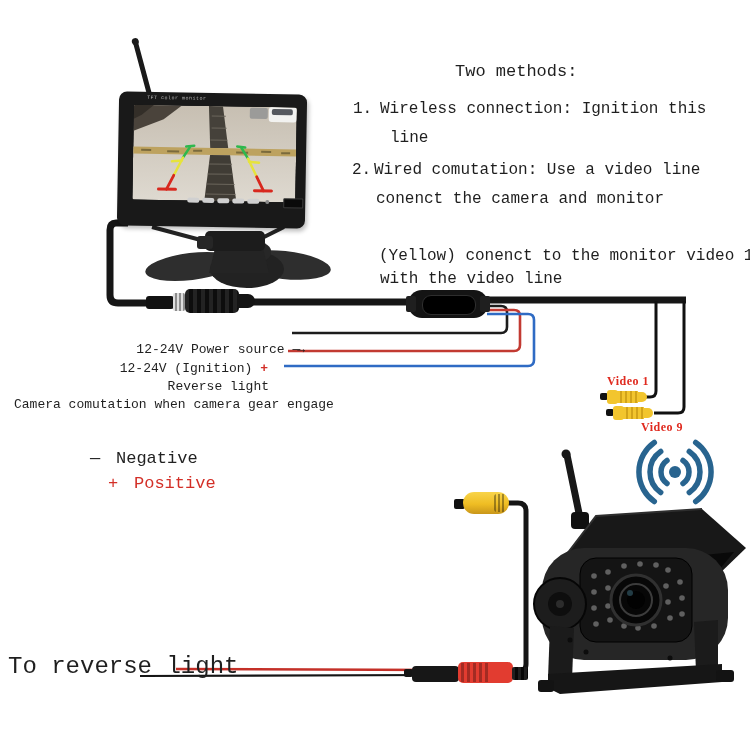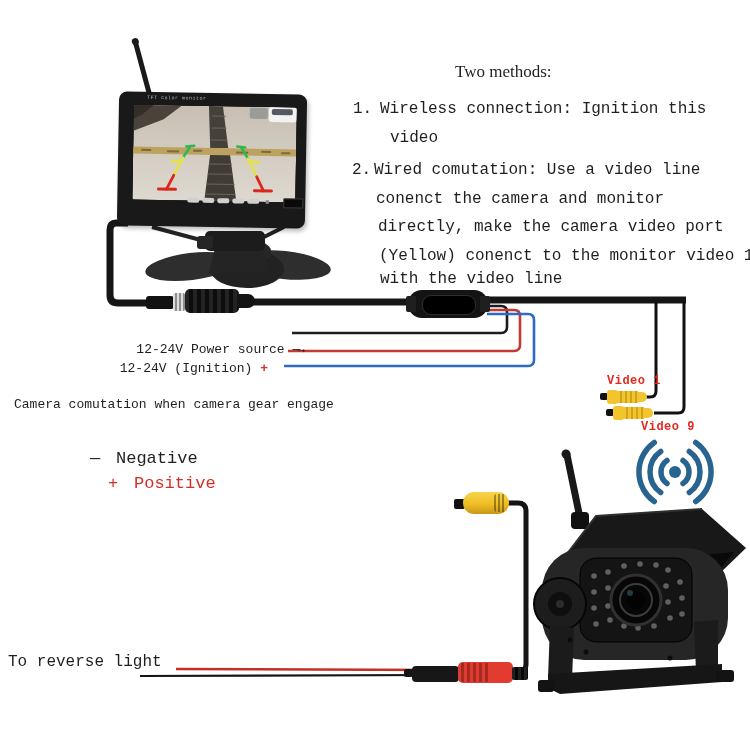--- a/index.html
+++ b/index.html
@@ -1,21 +1,21 @@
 <!DOCTYPE html>
 <html><head>
 <meta charset="utf-8">
 <style>
   html,body{margin:0;padding:0;background:#fff;}
   #canvas{position:relative;width:750px;height:750px;background:#fff;overflow:hidden;
     font-family:"Liberation Mono","DejaVu Sans Mono",monospace;color:#222;}
   .abs{position:absolute;}
   
   .ins{position:absolute;font-size:16px;line-height:19px;color:#1f1f1f;letter-spacing:0px;white-space:nowrap;}
-  .ins.head{font-size:17px;font-family:Liberation Serif, serif;}
+  .ins.head{font-size:17px;}
   
   .monitor{position:absolute;left:118px;top:93px;width:188px;height:134px;background:#191919;
     border-radius:8px;box-shadow:2px 3px 4px rgba(0,0,0,.25);transform:rotate(1deg);}
   .brand{position:absolute;left:28px;top:3px;font-size:5px;letter-spacing:.5px;color:#b8b8b8;}
   .screen{position:absolute;left:15px;top:13px;width:163px;height:95px;overflow:hidden;border-radius:2px;}
   .btns{position:absolute;left:70px;top:105px;display:flex;align-items:center;gap:3px;}
   .btn{width:12px;height:5px;background:#d0d0d0;border-radius:2px;}
   .pwr-dot{width:4px;height:4px;border-radius:50%;background:#8a8a8a;margin-left:3px;}
   .ir-win{position:absolute;left:166px;top:104px;width:18px;height:8px;background:#0a0a0a;border:1px solid #3a3a3a;border-radius:1px;}
   .m-antenna{position:absolute;left:149px;top:40px;width:5px;height:62px;background:#1a1a1a;border-radius:3px;
@@ -42,21 +42,21 @@
   .fuse .inner{position:absolute;left:14px;top:5px;width:52px;height:18px;background:#000;border:1px solid #2e2e2e;border-radius:9px;}
   .fuse .capL,.fuse .capR{position:absolute;top:6px;width:10px;height:16px;background:#1f1f1f;border-radius:2px;}
   .fuse .capL{left:-2px;} .fuse .capR{right:-2px;}
   
   .rca{position:absolute;width:47px;height:14px;}
   .rca .nose{position:absolute;left:0;top:3px;width:8px;height:7px;background:#111;border-radius:2px;}
   .rca .collar{position:absolute;left:7px;top:0;width:11px;height:14px;background:#f2c52e;border-radius:3px;}
   .rca .barrel{position:absolute;left:17px;top:1px;width:21px;height:12px;
     background:repeating-linear-gradient(90deg,#f2c52e 0 3px,#d2a31a 3px 5px);}
   .rca .tail{position:absolute;left:37px;top:2px;width:10px;height:10px;background:#f2c52e;border-radius:0 5px 5px 0;}
-  .vlabel{position:absolute;font-family:Liberation Mono, monospace;font-weight:bold;
+  .vlabel{position:absolute;font-family:Liberation Serif, serif;font-weight:bold;
     font-size:12px;color:#e02a1f;letter-spacing:.5px;}
   
   .rcaBig{position:absolute;left:454px;top:492px;width:58px;height:24px;}
   .rcaBig .nose{position:absolute;left:0;top:7px;width:11px;height:10px;background:#111;border-radius:2px;}
   .rcaBig .bodyY{position:absolute;left:9px;top:0;width:46px;height:22px;border-radius:11px;
     background:linear-gradient(180deg,#f8d44a 0%,#efbd23 55%,#c9961a 100%);}
   .rcaBig .ridge{position:absolute;left:40px;top:2px;width:12px;height:18px;border-radius:3px;
     background:repeating-linear-gradient(90deg,rgba(0,0,0,.35) 0 2px,transparent 2px 4px);}
   
   .redpair{position:absolute;left:404px;top:660px;width:126px;height:24px;}
@@ -67,21 +67,21 @@
     background:repeating-linear-gradient(90deg,rgba(0,0,0,.28) 0 3px,transparent 3px 6px);}
   .redpair .tailB{position:absolute;left:108px;top:7px;width:16px;height:13px;border-radius:2px;
     background:repeating-linear-gradient(90deg,#202020 0 3px,#080808 3px 6px);}
   
   .wl{position:absolute;font-size:13px;white-space:nowrap;color:#1f1f1f;margin-top:20px;}
   .wl .plus{color:#d32f27;font-weight:bold;}
   .wl .arrow{letter-spacing:-3px;}
   .legend{position:absolute;font-size:17px;white-space:nowrap;}
   .legend .sym{display:inline-block;width:26px;}
   .legend.pos{color:#d32f27;margin-left:18px;}
-  .footerlbl{position:absolute;left:8px;top:653px;font-size:16px;color:#1f1f1f;white-space:nowrap;}
+  .footerlbl{position:absolute;left:8px;top:653px;font-size:24px;color:#1f1f1f;white-space:nowrap;}
   svg{display:block;}
   .nosel{user-select:none;}
 </style>
 </head>
 <body>
 
 <div id="canvas" class="nosel">
 
   <svg class="abs" style="left:0;top:0;" width="750" height="750">
 
@@ -182,34 +182,34 @@
   <div class="plugR-tip"></div>
   <div class="fuse">
     <div class="capL"></div>
       <div class="inner"></div>
       <div class="capR"></div>
   </div>
 
   <div class="ins head" style="left:455px;top:62px;">Two methods:</div>
   <div class="ins" style="left:353px;top:100px;">1.</div>
   <div class="ins" style="left:380px;top:100px;">Wireless connection: Ignition this</div>
-  <div class="ins" style="left:390px;top:129px;">video</div>
+  <div class="ins" style="left:390px;top:129px;">line</div>
   <div class="ins" style="left:352px;top:161px;">2.</div>
   <div class="ins" style="left:374px;top:161px;">Wired comutation: Use a video line</div>
   <div class="ins" style="left:376px;top:190px;text-align:right;">conenct the camera and monitor</div>
-  <div class="ins" style="left:378px;top:218px;">directly, make the camera video port</div>
   <div class="ins" style="left:379px;top:247px;">(Yellow) conenct to the monitor video 1</div>
   <div class="ins" style="left:380px;top:270px;text-align:center;">with the video line</div>
 
   <div class="wl" style="right:448px;top:322px;">
     <span>12-24V Power source </span><span class="arrow">—→</span>
   </div>
   <div class="wl" style="right:482px;top:341px;">
     <span>12-24V (Ignition) </span><span class="plus">+</span>
   </div>
+  <div class="wl" style="right:481px;top:359px;">Reverse light</div>
   <div class="wl" style="left:14px;top:377px;">Camera comutation when camera gear engage</div>
 
   <div class="legend" style="left:90px;top:449px;">
     <span class="sym">—</span><span>Negative</span>
   </div>
   <div class="legend pos" style="left:90px;top:474px;">
     <span class="sym">+</span><span>Positive</span>
   </div>
 
   <div class="vlabel" style="left:607px;top:374px;">Video 1</div>

